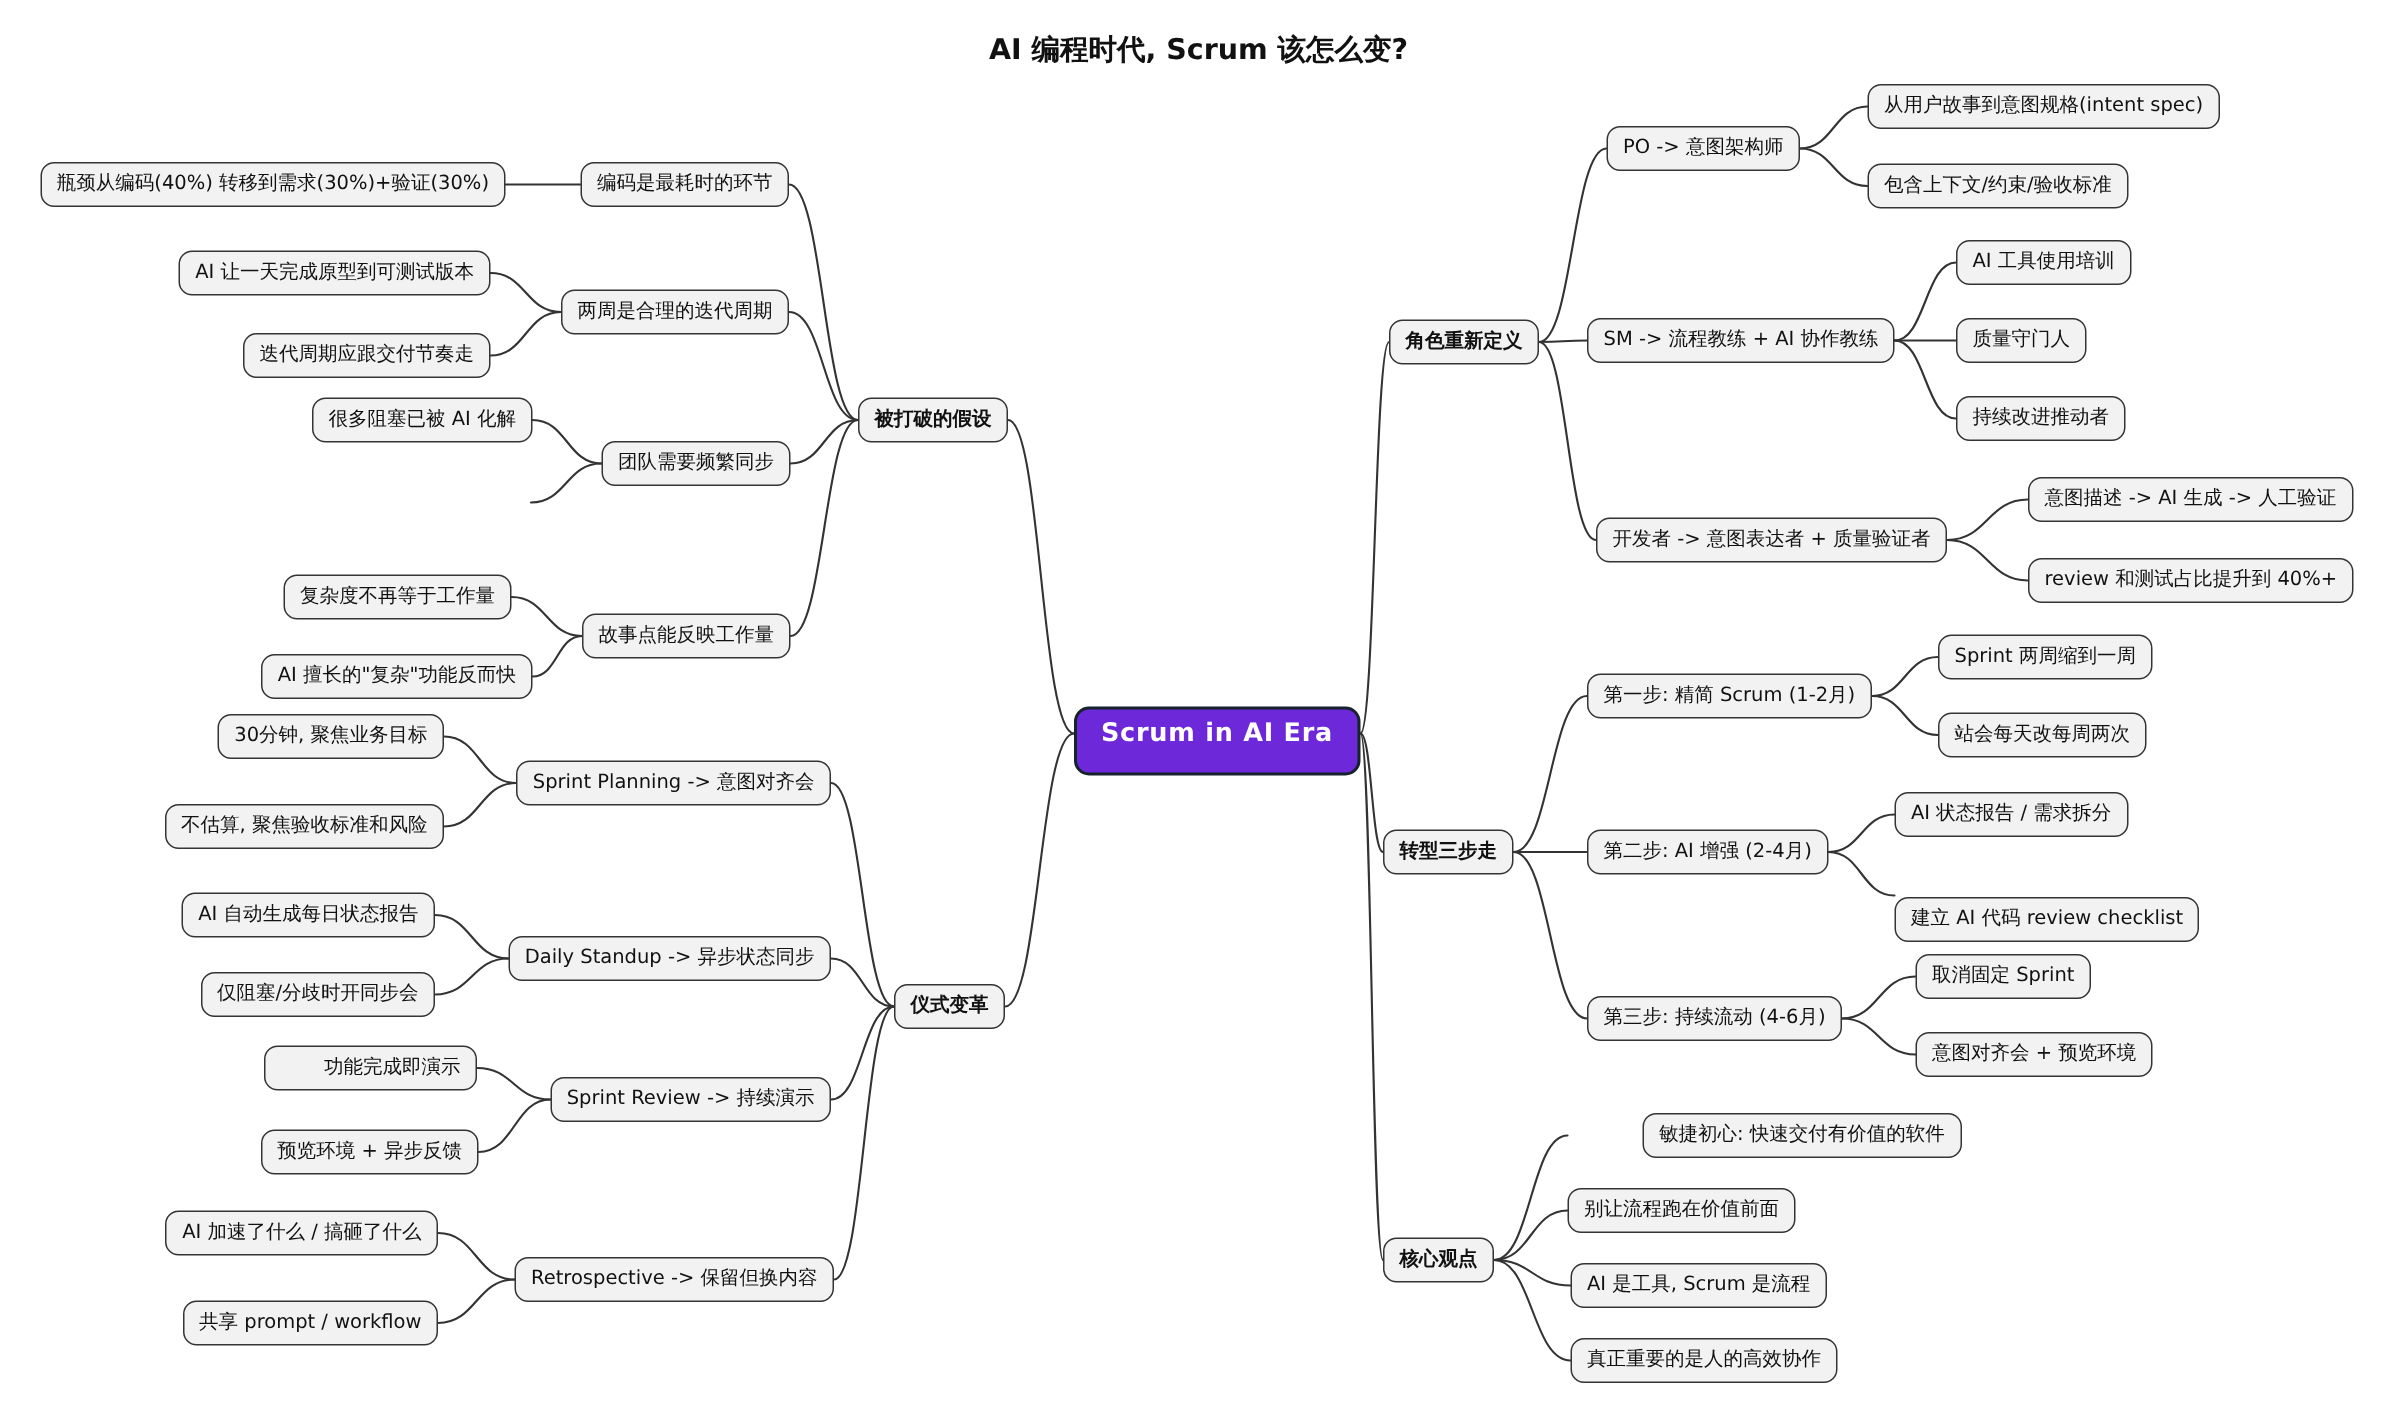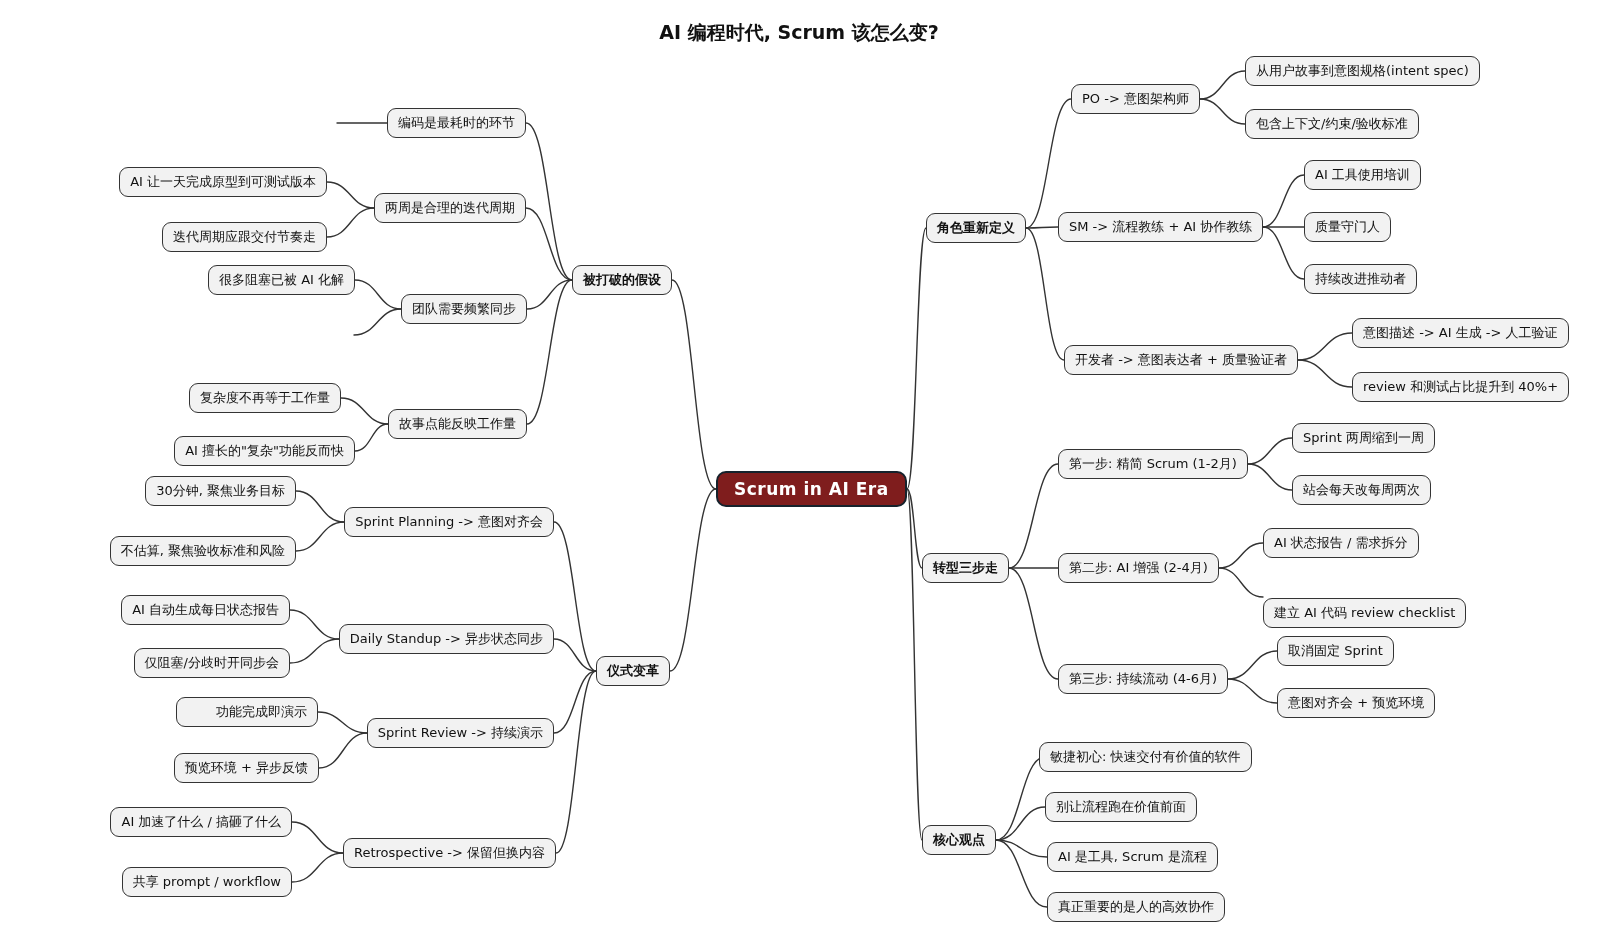--- a/index.html
+++ b/index.html
@@ -13,22 +13,22 @@
     font-size:19px;font-weight:bold;color:#111;
   }
   .node{
     position:absolute;height:30px;line-height:27px;box-sizing:border-box;
     padding:0 10px;white-space:nowrap;
     background:#f2f2f2;border:1.5px solid #343434;border-radius:9px;
     font-size:13px;color:#111;
   }
   .node.branch{font-weight:bold;}
   .node.root{
-    height:36px;line-height:33px;padding:0 16px;border-radius:10px;
-    background:#7f1d1d;border:2px solid #16222c;color:#ffffff;
+    height:46px;line-height:33px;padding:0 16px;border-radius:10px;
+    background:#6d28d9;border:2px solid #16222c;color:#ffffff;
     font-weight:bold;font-size:17px;letter-spacing:.5px;
   }
 </style>
 </head>
 <body>
 
 <div class="canvas">
   <svg class="edges" width="1598" height="941" viewBox="0 0 1598 941">
       <path d="M716,489 C694,489 694,280 672,280" fill="none" stroke="#333333" stroke-width="1.4" stroke-linecap="round"></path>
       <path d="M716,489 C693,489 693,671 670,671" fill="none" stroke="#333333" stroke-width="1.4" stroke-linecap="round"></path>
@@ -82,20 +82,21 @@
       <path d="M996,840 C1021.5,840 1021.5,857 1047,857" fill="none" stroke="#333333" stroke-width="1.4" stroke-linecap="round"></path>
       <path d="M996,840 C1021.5,840 1021.5,907 1047,907" fill="none" stroke="#333333" stroke-width="1.4" stroke-linecap="round"></path>
     </svg>
 
   <div class="title">AI 编程时代, Scrum 该怎么变?</div>
 
   <div class="node root" style="left:716px;top:471px;">Scrum in AI Era</div>
 
   <div class="node branch" style="right:926px;top:265px;">被打破的假设</div>
   <div class="node" style="right:1072px;top:108px;">编码是最耗时的环节</div>
+  <div class="node" style="right:1261px;top:108px;">瓶颈从编码(40%) 转移到需求(30%)+验证(30%)</div>
   <div class="node" style="right:1072px;top:193px;">两周是合理的迭代周期</div>
   <div class="node" style="right:1271px;top:167px;">AI 让一天完成原型到可测试版本</div>
   <div class="node" style="right:1271px;top:222px;">迭代周期应跟交付节奏走</div>
   <div class="node" style="right:1071px;top:294px;">团队需要频繁同步</div>
   <div class="node" style="right:1243px;top:265px;">很多阻塞已被 AI 化解</div>
   <div class="node" style="right:1071px;top:409px;">故事点能反映工作量</div>
   <div class="node" style="right:1257px;top:383px;">复杂度不再等于工作量</div>
   <div class="node" style="right:1243px;top:436px;">AI 擅长的"复杂"功能反而快</div>
 
   <div class="node branch" style="right:928px;top:656px;">仪式变革</div>
@@ -129,17 +130,17 @@
   <div class="node" style="left:1292px;top:423px;">Sprint 两周缩到一周</div>
   <div class="node" style="left:1292px;top:475px;">站会每天改每周两次</div>
   <div class="node" style="left:1058px;top:553px;">第二步: AI 增强 (2-4月)</div>
   <div class="node" style="left:1263px;top:528px;">AI 状态报告 / 需求拆分</div>
   <div class="node" style="left:1263px;top:598px;">建立 AI 代码 review checklist</div>
   <div class="node" style="left:1058px;top:664px;">第三步: 持续流动 (4-6月)</div>
   <div class="node" style="left:1277px;top:636px;">取消固定 Sprint</div>
   <div class="node" style="left:1277px;top:688px;">意图对齐会 + 预览环境</div>
 
   <div class="node branch" style="left:922px;top:825px;">核心观点</div>
-  <div class="node" style="left:1039px;top:742px;">敏捷初心: 快速交付有价值的软件</div>
+  <div class="node" style="left:1095px;top:742px;">敏捷初心: 快速交付有价值的软件</div>
   <div class="node" style="left:1045px;top:792px;">别让流程跑在价值前面</div>
   <div class="node" style="left:1047px;top:842px;">AI 是工具, Scrum 是流程</div>
   <div class="node" style="left:1047px;top:892px;">真正重要的是人的高效协作</div>
 </div>
 
 </body></html>

